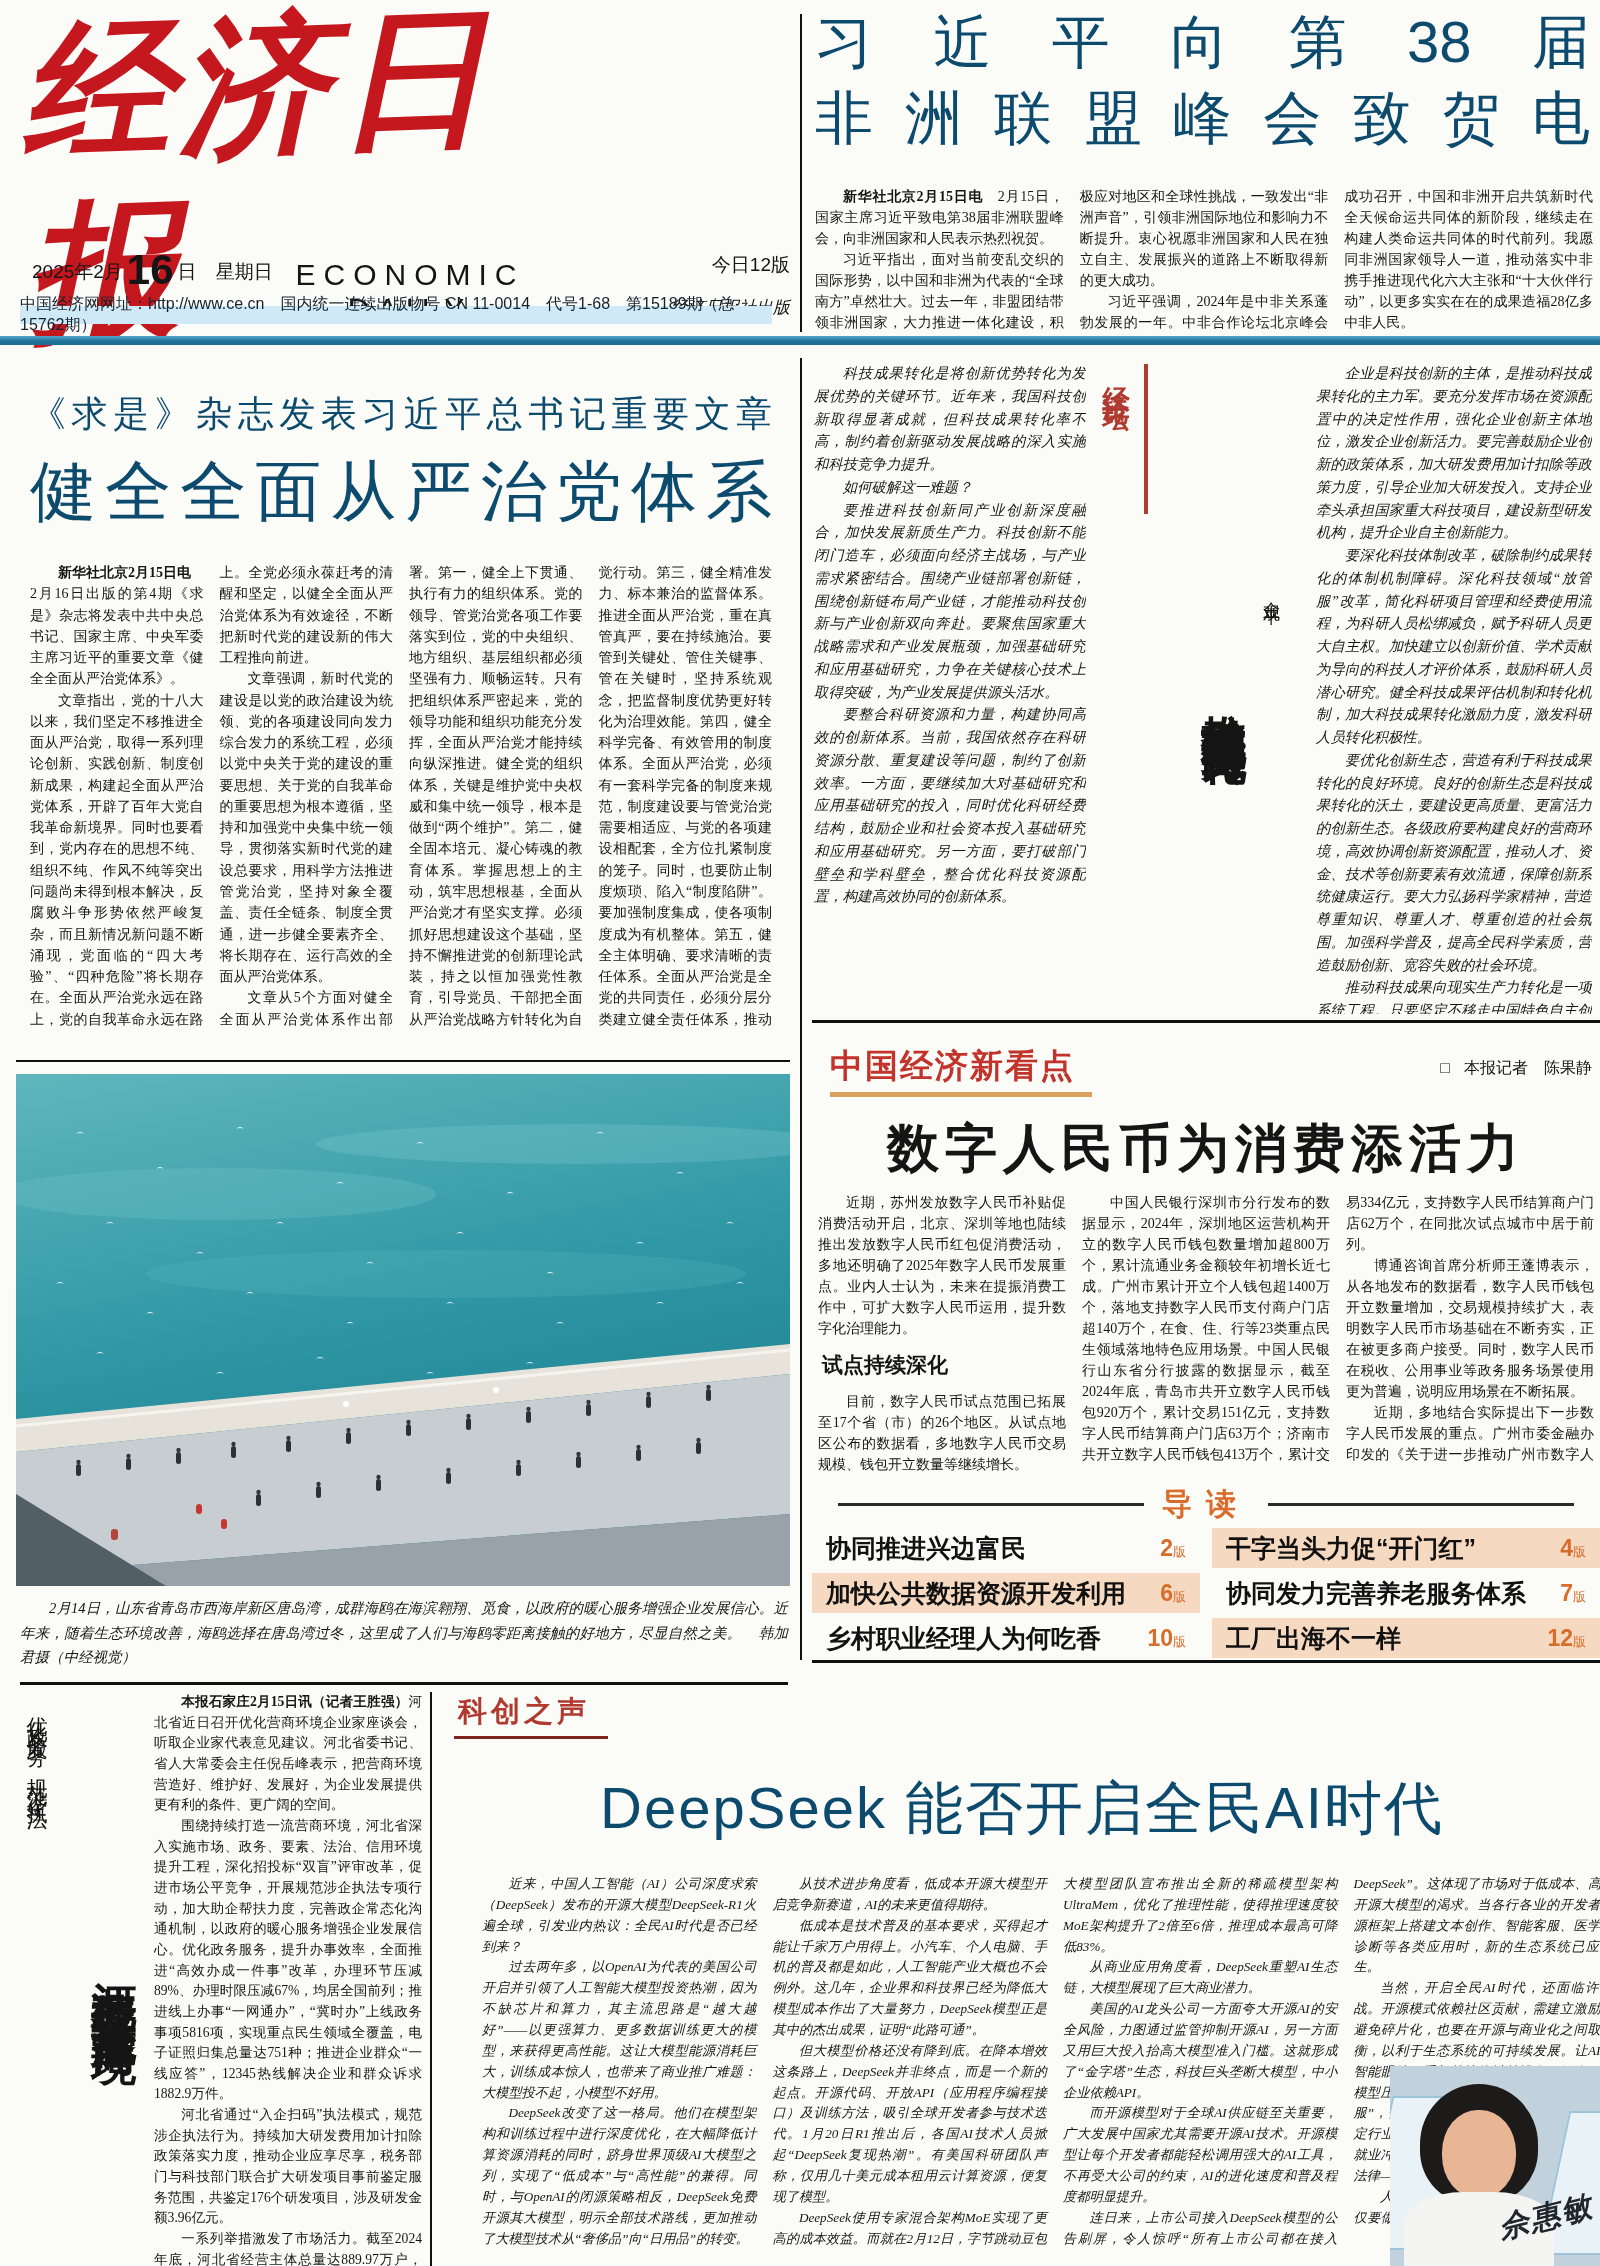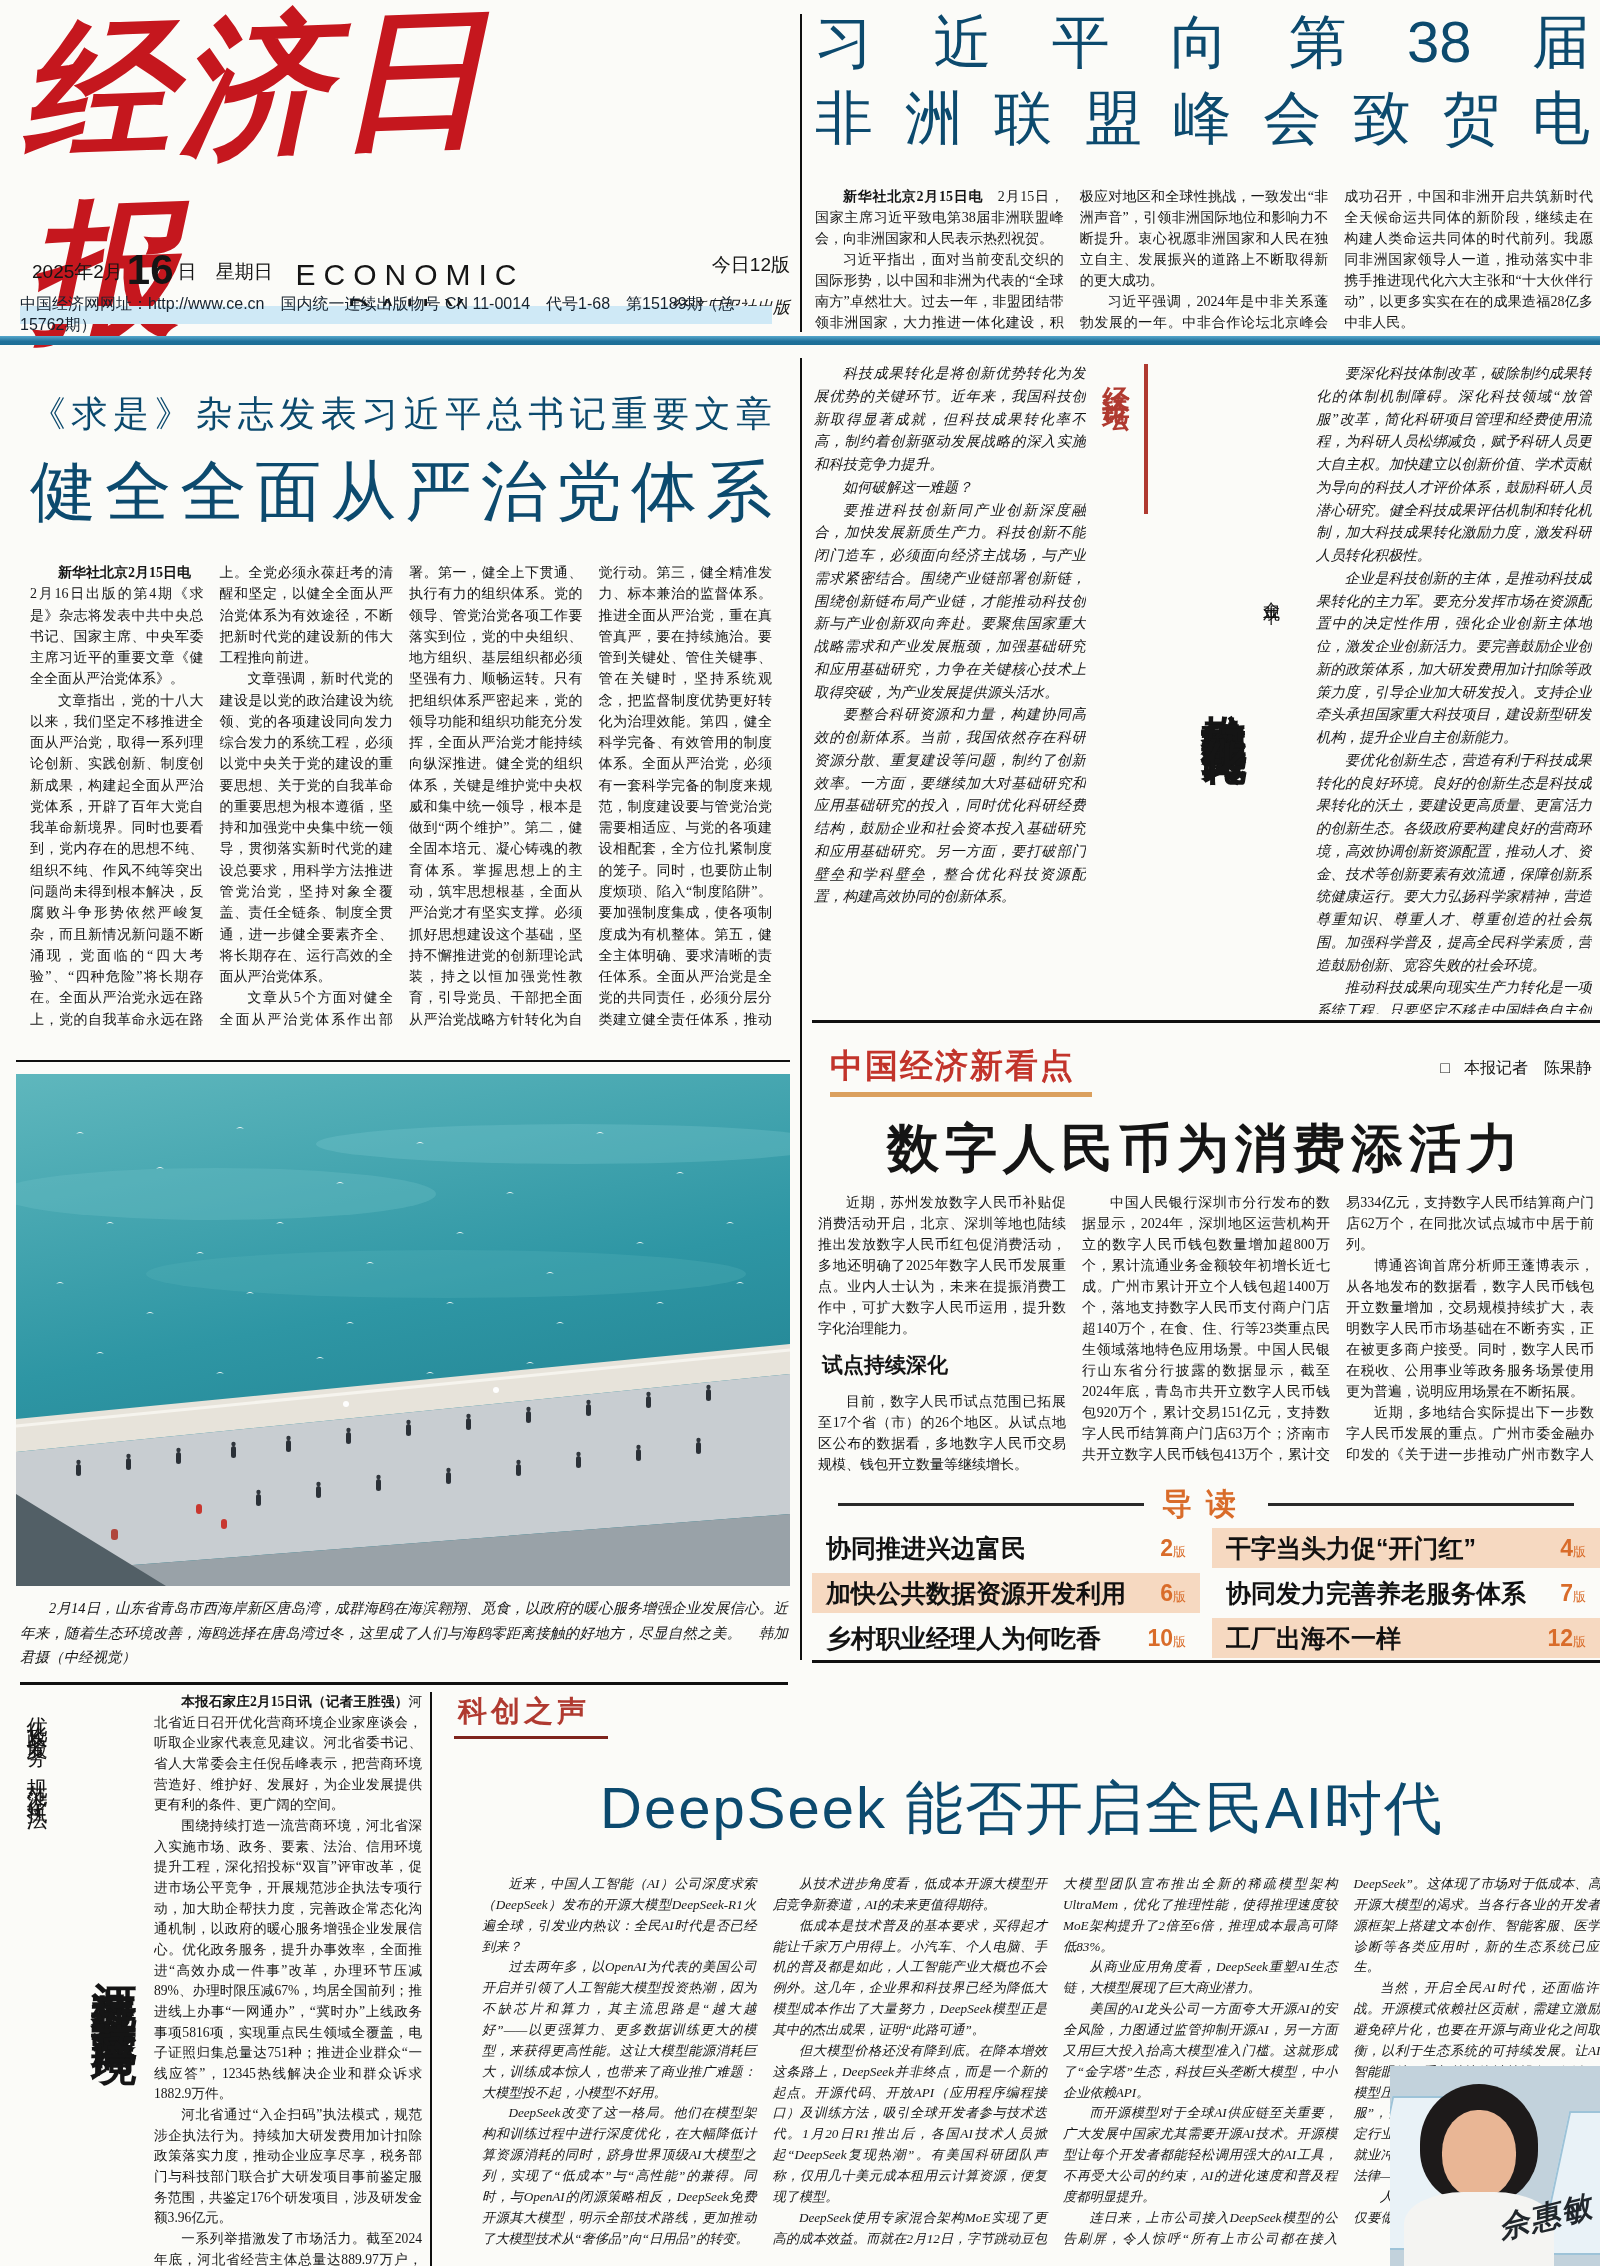--- a/index.html
+++ b/index.html
@@ -137,22 +137,22 @@
   <p>要整合科研资源和力量，构建协同高效的创新体系。当前，我国依然存在科研资源分散、重复建设等问题，制约了创新效率。一方面，要继续加大对基础研究和应用基础研究的投入，同时优化科研经费结构，鼓励企业和社会资本投入基础研究和应用基础研究。另一方面，要打破部门壁垒和学科壁垒，整合优化科技资源配置，构建高效协同的创新体系。</p>
 </div>
 
 <div class="abs vert ef-label" style="left:1098px;top:364px;">经济论坛</div>
 
 <div class="abs vert ef-headline" style="left:1148px;top:368px;width:106px;height:650px;">推动科技成果向现实生产力转化</div>
 
 <div class="abs vert ef-author" style="left:1260px;top:588px;height:110px;">金观平</div>
 
 <div class="abs jtext kai" style="left:1316px;top:362px;width:276px;height:652px;overflow:hidden;font-size:14.4px;line-height:1.58;">
+  <p>企业是科技创新的主体，是推动科技成果转化的主力军。要充分发挥市场在资源配置中的决定性作用，强化企业创新主体地位，激发企业创新活力。要完善鼓励企业创新的政策体系，加大研发费用加计扣除等政策力度，引导企业加大研发投入。支持企业牵头承担国家重大科技项目，建设新型研发机构，提升企业自主创新能力。</p>
   <p>要深化科技体制改革，破除制约成果转化的体制机制障碍。深化科技领域“放管服”改革，简化科研项目管理和经费使用流程，为科研人员松绑减负，赋予科研人员更大自主权。加快建立以创新价值、学术贡献为导向的科技人才评价体系，鼓励科研人员潜心研究。健全科技成果评估机制和转化机制，加大科技成果转化激励力度，激发科研人员转化积极性。</p>
-  <p>企业是科技创新的主体，是推动科技成果转化的主力军。要充分发挥市场在资源配置中的决定性作用，强化企业创新主体地位，激发企业创新活力。要完善鼓励企业创新的政策体系，加大研发费用加计扣除等政策力度，引导企业加大研发投入。支持企业牵头承担国家重大科技项目，建设新型研发机构，提升企业自主创新能力。</p>
   <p>要优化创新生态，营造有利于科技成果转化的良好环境。良好的创新生态是科技成果转化的沃土，要建设更高质量、更富活力的创新生态。各级政府要构建良好的营商环境，高效协调创新资源配置，推动人才、资金、技术等创新要素有效流通，保障创新系统健康运行。要大力弘扬科学家精神，营造尊重知识、尊重人才、尊重创造的社会氛围。加强科学普及，提高全民科学素质，营造鼓励创新、宽容失败的社会环境。</p>
   <p>推动科技成果向现实生产力转化是一项系统工程。只要坚定不移走中国特色自主创新道路，统筹推动创新链产业链深度融合，就一定能够打通创新链条的“最后一公里”，让更多科技成果从“实验室”走向“生产线”，为经济社会高质量发展注入强劲动能。</p>
 </div>
 
 <div class="abs hr" style="left:812px;top:1020px;width:788px;height:3px;"></div>
 
 <div class="abs nf-label" style="left:830px;top:1044px;">中国经济新看点</div>
 <div class="abs nf-underline" style="left:830px;top:1092px;width:262px;"></div>
 
 <div class="abs nf-byline" style="left:1240px;top:1058px;width:352px;">

